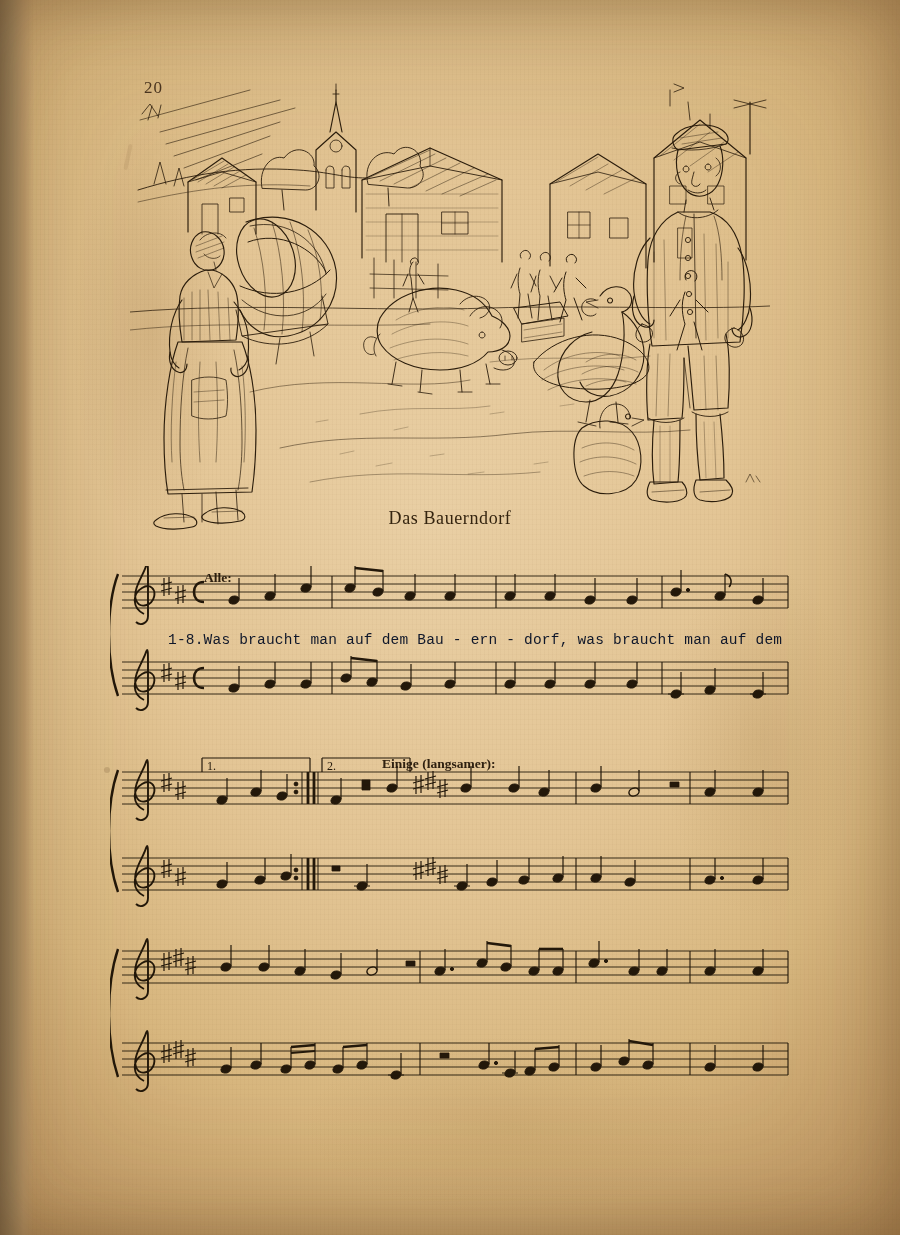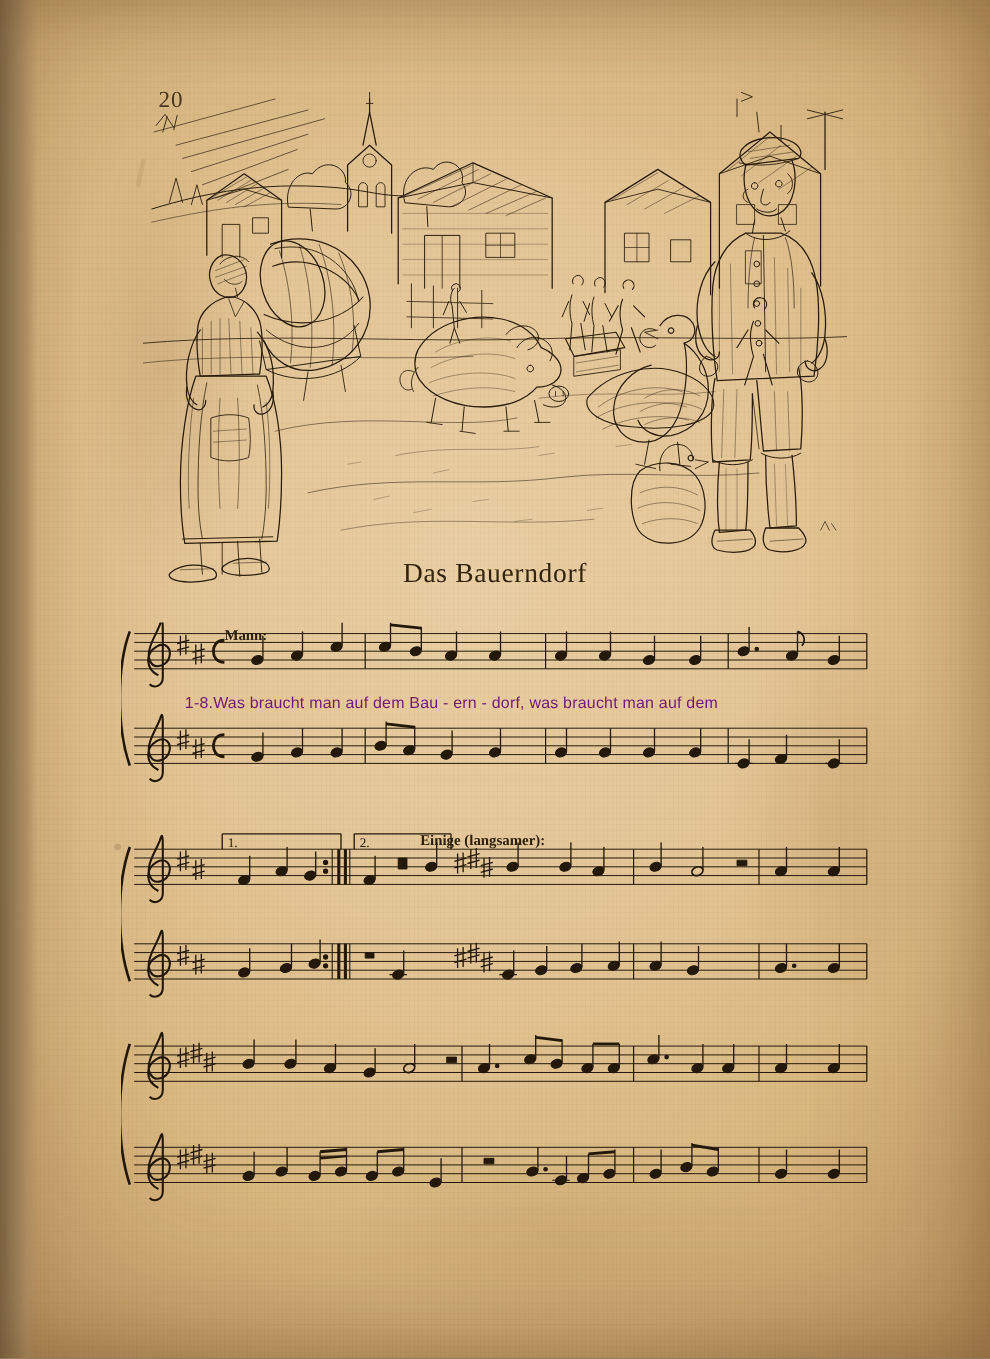--- a/index.html
+++ b/index.html
@@ -55,21 +55,21 @@
   .s1 { left: 70px; top: 120px; width: 160px; height: 420px; background: radial-gradient(ellipse at center, rgba(140,100,50,0.16), rgba(140,100,50,0) 70%); }
   .s2 { right: 40px; top: 560px; width: 200px; height: 360px; background: radial-gradient(ellipse at center, rgba(140,100,50,0.13), rgba(140,100,50,0) 70%); }
   .s3 { left: 300px; bottom: 20px; width: 420px; height: 180px; background: radial-gradient(ellipse at center, rgba(150,110,55,0.14), rgba(150,110,55,0) 70%); }
 
   
   .page-number {
     position: absolute;
     left: 144px;
     top: 78px;
     font-family: "Liberation Serif", serif;
-    font-size: 21px;
+    font-size: 17px;
     color: #4a3520;
     letter-spacing: 1px;
   }
 
   
   .illustration {
     position: absolute;
     left: 130px;
     top: 62px;
     width: 640px;
@@ -78,39 +78,39 @@
   .illustration svg { display: block; width: 100%; height: 100%; }
 
   
   .song-title {
     position: absolute;
     left: 0;
     top: 508px;
     width: 900px;
     text-align: center;
     font-family: "Liberation Serif", serif;
-    font-size: 25px;
+    font-size: 18px;
     color: #34240f;
     letter-spacing: 0.6px;
   }
 
   
   .system { position: absolute; left: 110px; width: 690px; }
   .sys1 { top: 566px; height: 160px; }
   .sys2 { top: 752px; height: 165px; }
   .sys3 { top: 935px; height: 168px; }
   .system svg { display: block; width: 100%; height: 100%; }
 
   .lyric-line {
     position: absolute;
     left: 110px;
     width: 700px;
-    font-family: Liberation Sans, sans-serif;
+    font-family: Liberation Mono, monospace;
     font-size: 14.5px;
-    color: #701a75;
+    color: #0f172a;
     white-space: nowrap;
     letter-spacing: 0.2px;
   }
   .lyr1 { top: 632px; left: 168px; }
   .lyr2 { top: 820px; left: 176px; }
   .lyr3 { top: 1000px; left: 180px; }
 
   .marking {
     position: absolute;
     font-family: "Liberation Serif", serif;
@@ -519,21 +519,21 @@
           <path d="M264 368 l14 -3"></path>
             <path d="M360 352 l14 -2"></path>
             <path d="M430 344 l14 -2"></path>
         </g>
       </g>
     </svg>
   </div>
 
   <div class="song-title">Das Bauerndorf</div>
 
-  <div class="marking mk-alle">Mann:</div>
+  <div class="marking mk-alle">Alle:</div>
 
   <div class="system sys1">
     <svg viewBox="0 0 690 160" xmlns="http://www.w3.org/2000/svg">
       <g stroke="#23180a" stroke-width="1" fill="#23180a">
 
         <g>
           <path d="M12 10 H678 M12 18 H678 M12 26 H678 M12 34 H678 M12 42 H678" stroke-width="0.9"></path>
         </g>
 
         <g>

